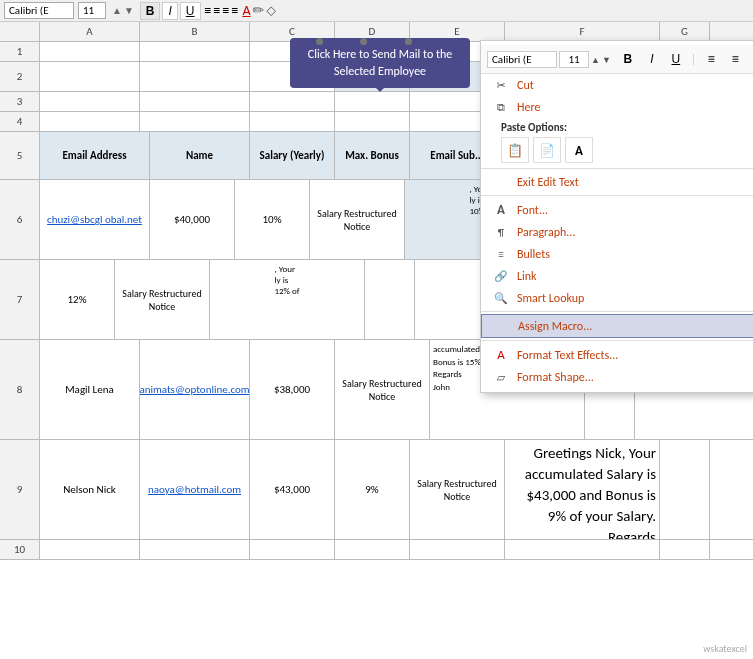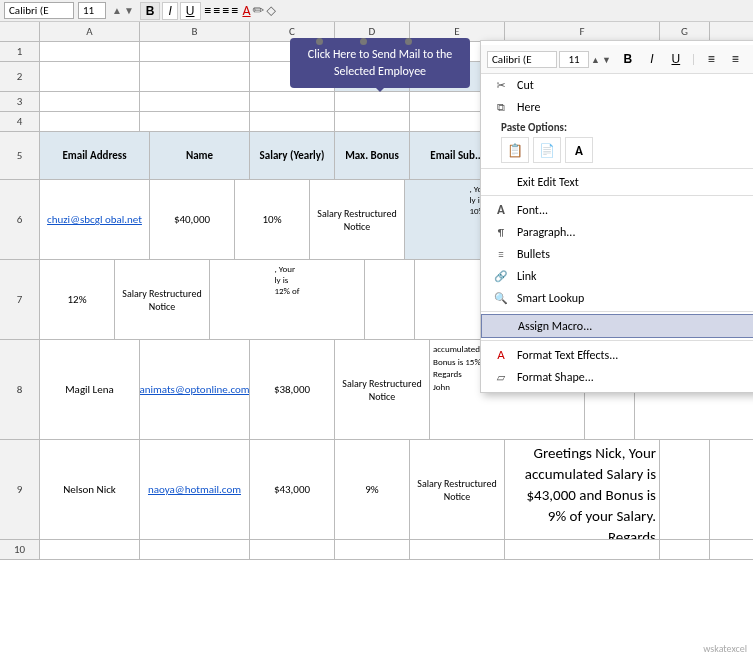--- a/index.html
+++ b/index.html
@@ -252,21 +252,21 @@
     .ctx-item-icon {
       width: 20px;
       margin-right: 6px;
       text-align: center;
       font-size: 11px;
       color: #555;
     }
 
     .ctx-item-label {
       font-size: 12px;
-      color: #000000;
+      color: #c2410c;
     }
 
     .ctx-section-label {
       font-size: 11px;
       font-weight: bold;
       color: #333;
       padding: 3px 10px 1px 10px;
     }
 
     

